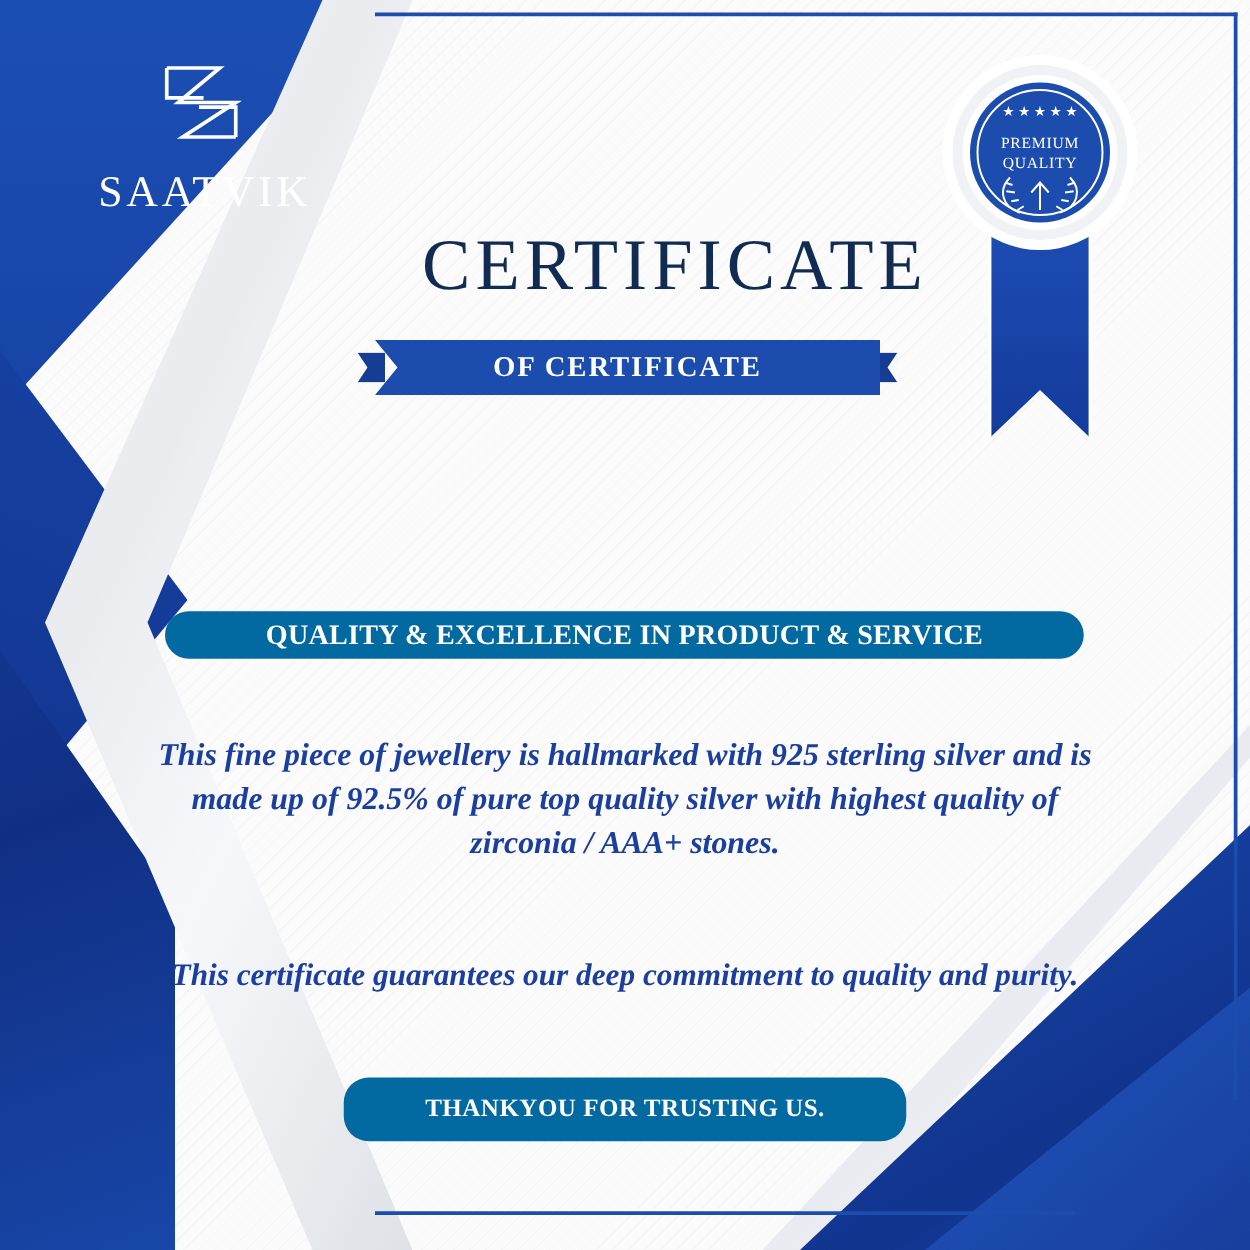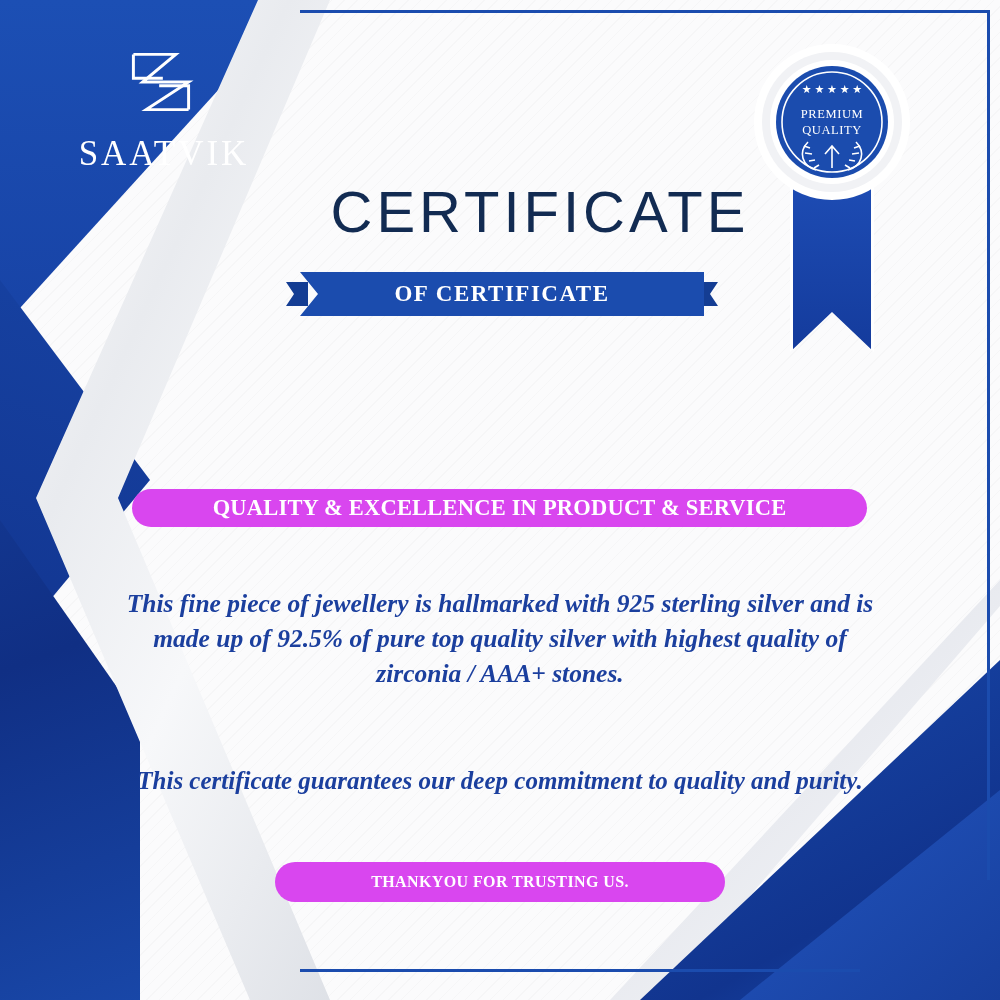--- a/index.html
+++ b/index.html
@@ -176,21 +176,21 @@
     height: 160px;
   }
 
   
   .cert-title {
     position: absolute;
     left: 300px;
     top: 178px;
     width: 480px;
     text-align: center;
-    font-family: Liberation Sans, sans-serif;
+    font-family: Liberation Serif, serif;
     font-size: 58px;
     letter-spacing: 4px;
     color: #122b52;
     font-weight: 400;
   }
   .subtitle-banner {
     position: absolute;
     left: 300px;
     top: 272px;
     width: 404px;
@@ -229,40 +229,40 @@
   }
   .banner-notch-l { left: -14px; clip-path: polygon(0 0, 22px 0, 22px 24px, 0 24px, 8px 12px); }
   .banner-notch-r { right: -14px; clip-path: polygon(0 0, 22px 0, 14px 12px, 22px 24px, 0 24px); }
 
   
   .pill {
     position: absolute;
     display: flex;
     align-items: center;
     justify-content: center;
-    background: #d946ef;
+    background: #0369a1;
     color: #ffffff;
     font-family: "Liberation Serif", serif;
     font-weight: bold;
     border-radius: 22px;
   }
   .pill-quality {
     left: 132px;
     top: 489px;
     width: 735px;
     height: 38px;
     font-size: 22.5px;
     letter-spacing: 0.2px;
   }
   .pill-thanks {
     left: 275px;
     top: 862px;
     width: 450px;
-    height: 40px;
-    font-size: 16px;
+    height: 51px;
+    font-size: 20px;
     border-radius: 20px;
     letter-spacing: 0.4px;
   }
 
   
   .body-block {
     position: absolute;
     left: 110px;
     width: 780px;
     text-align: center;

